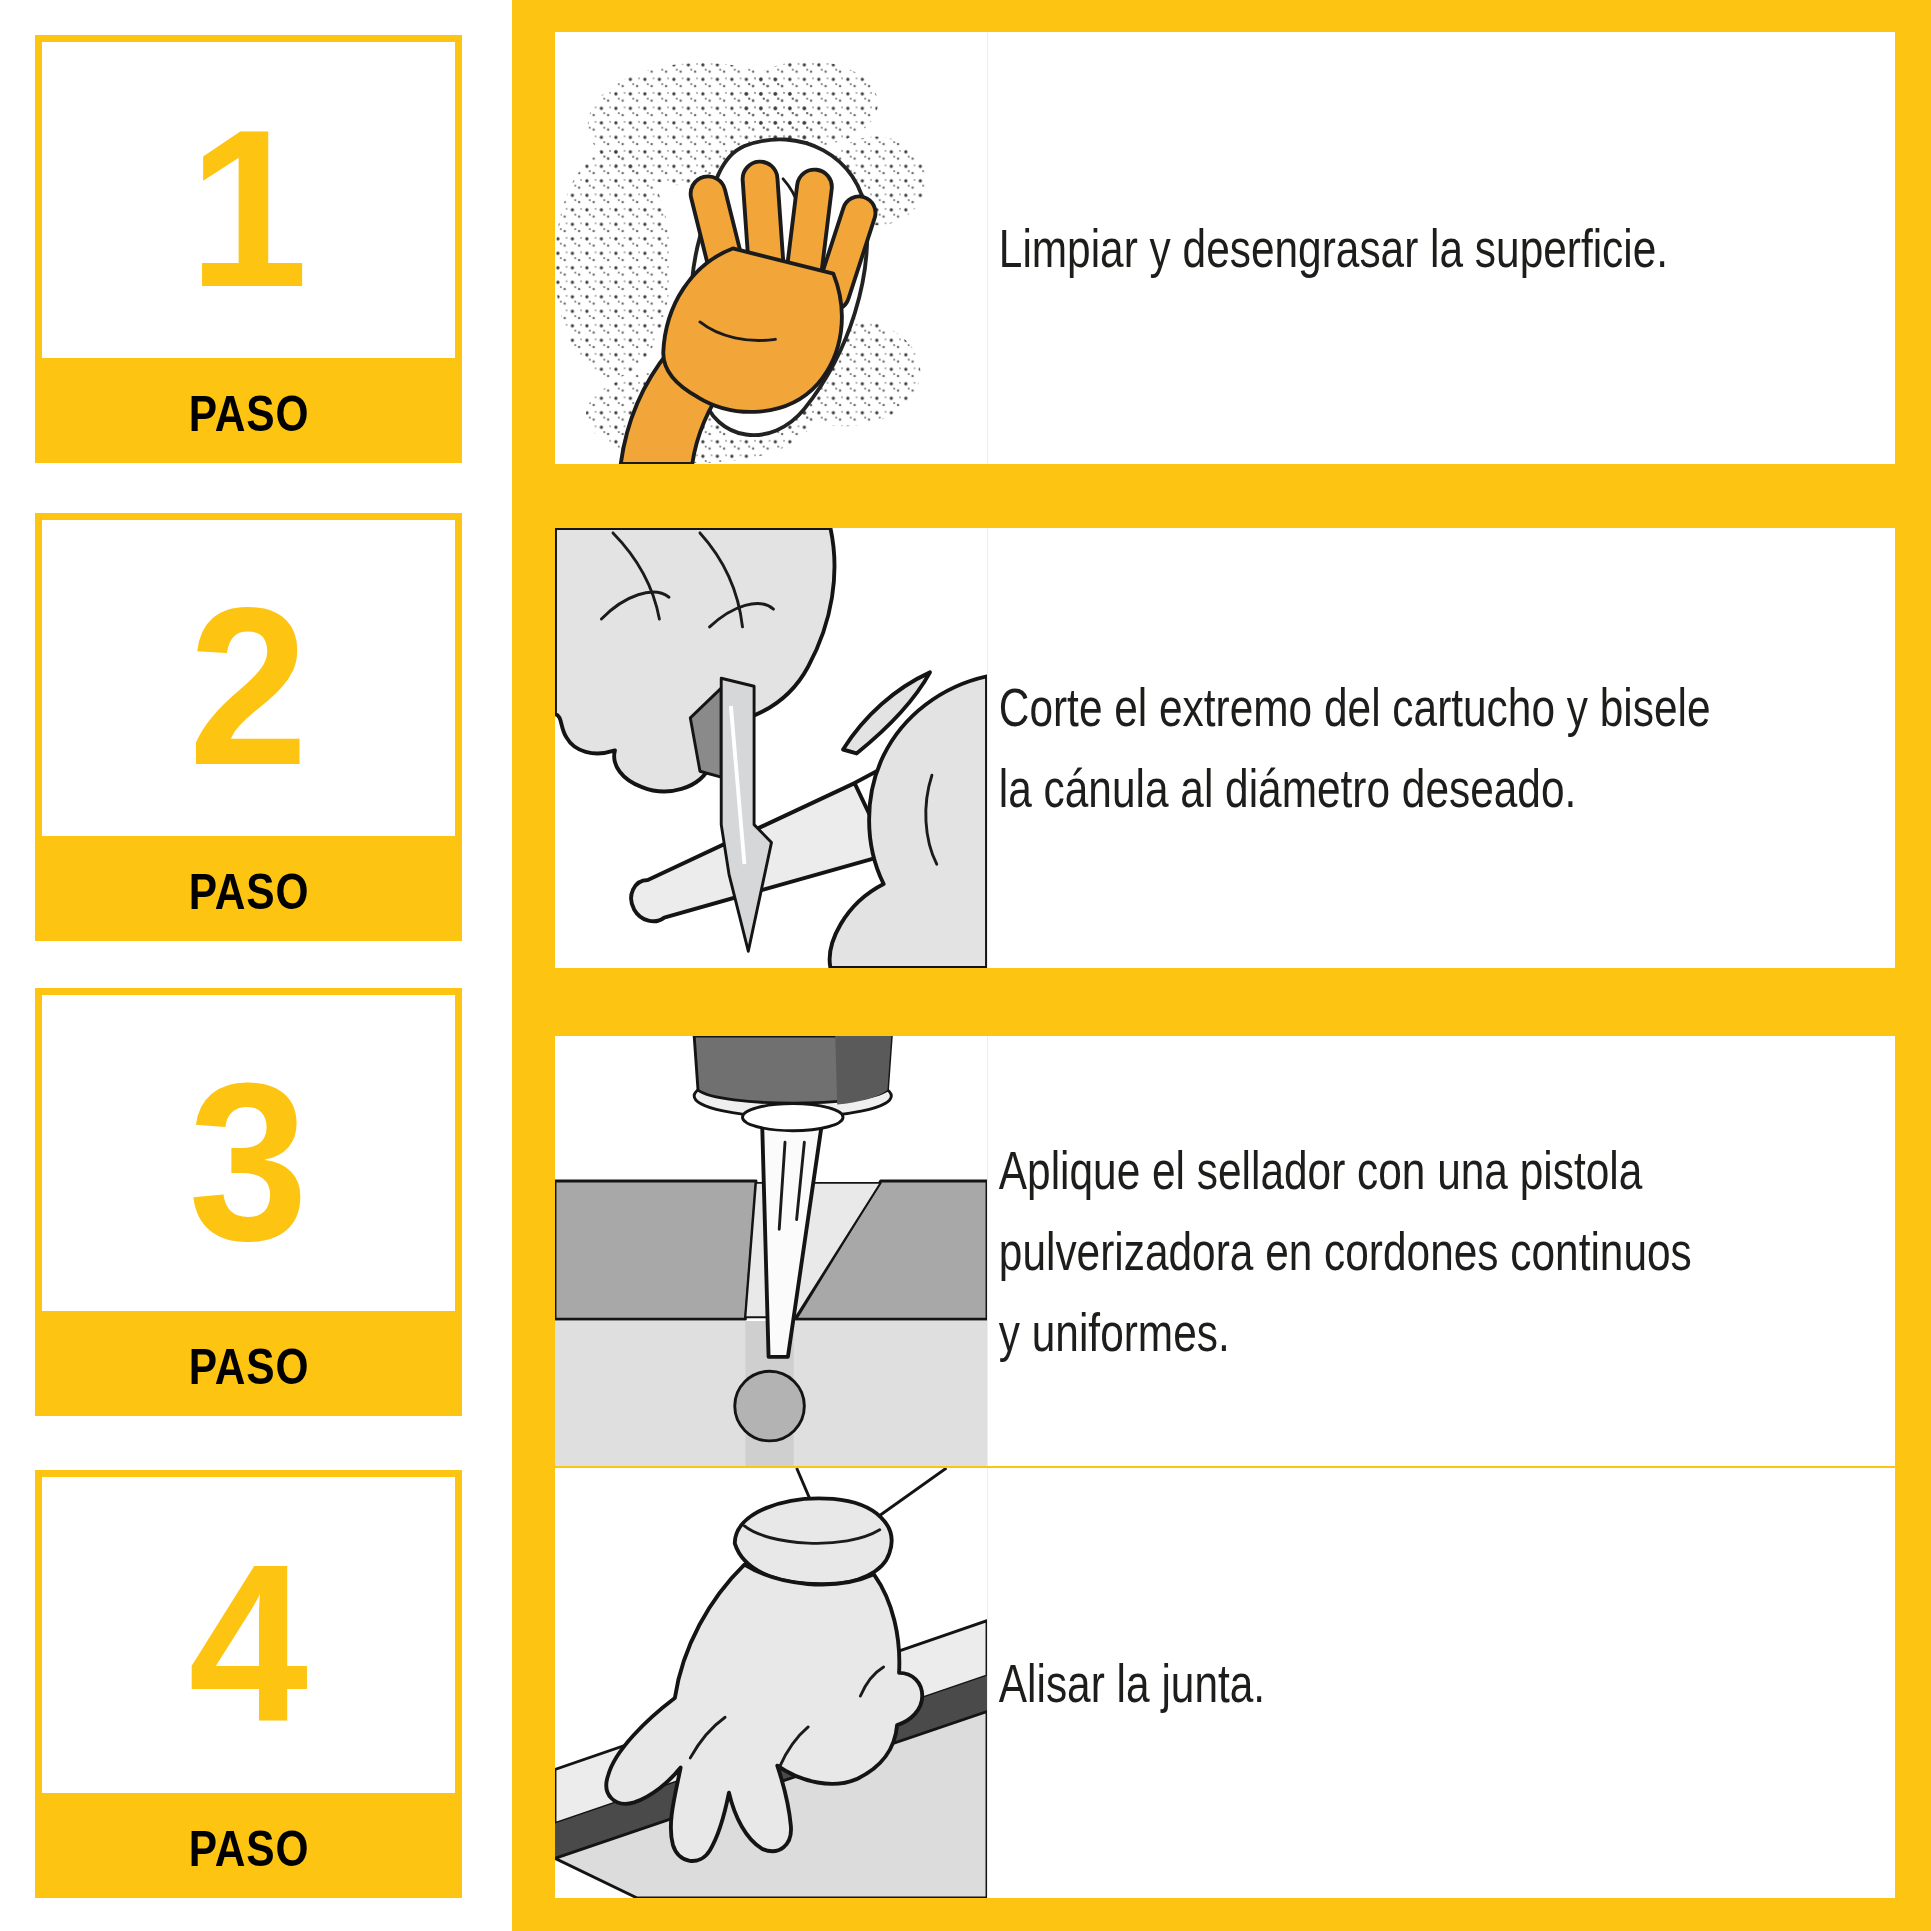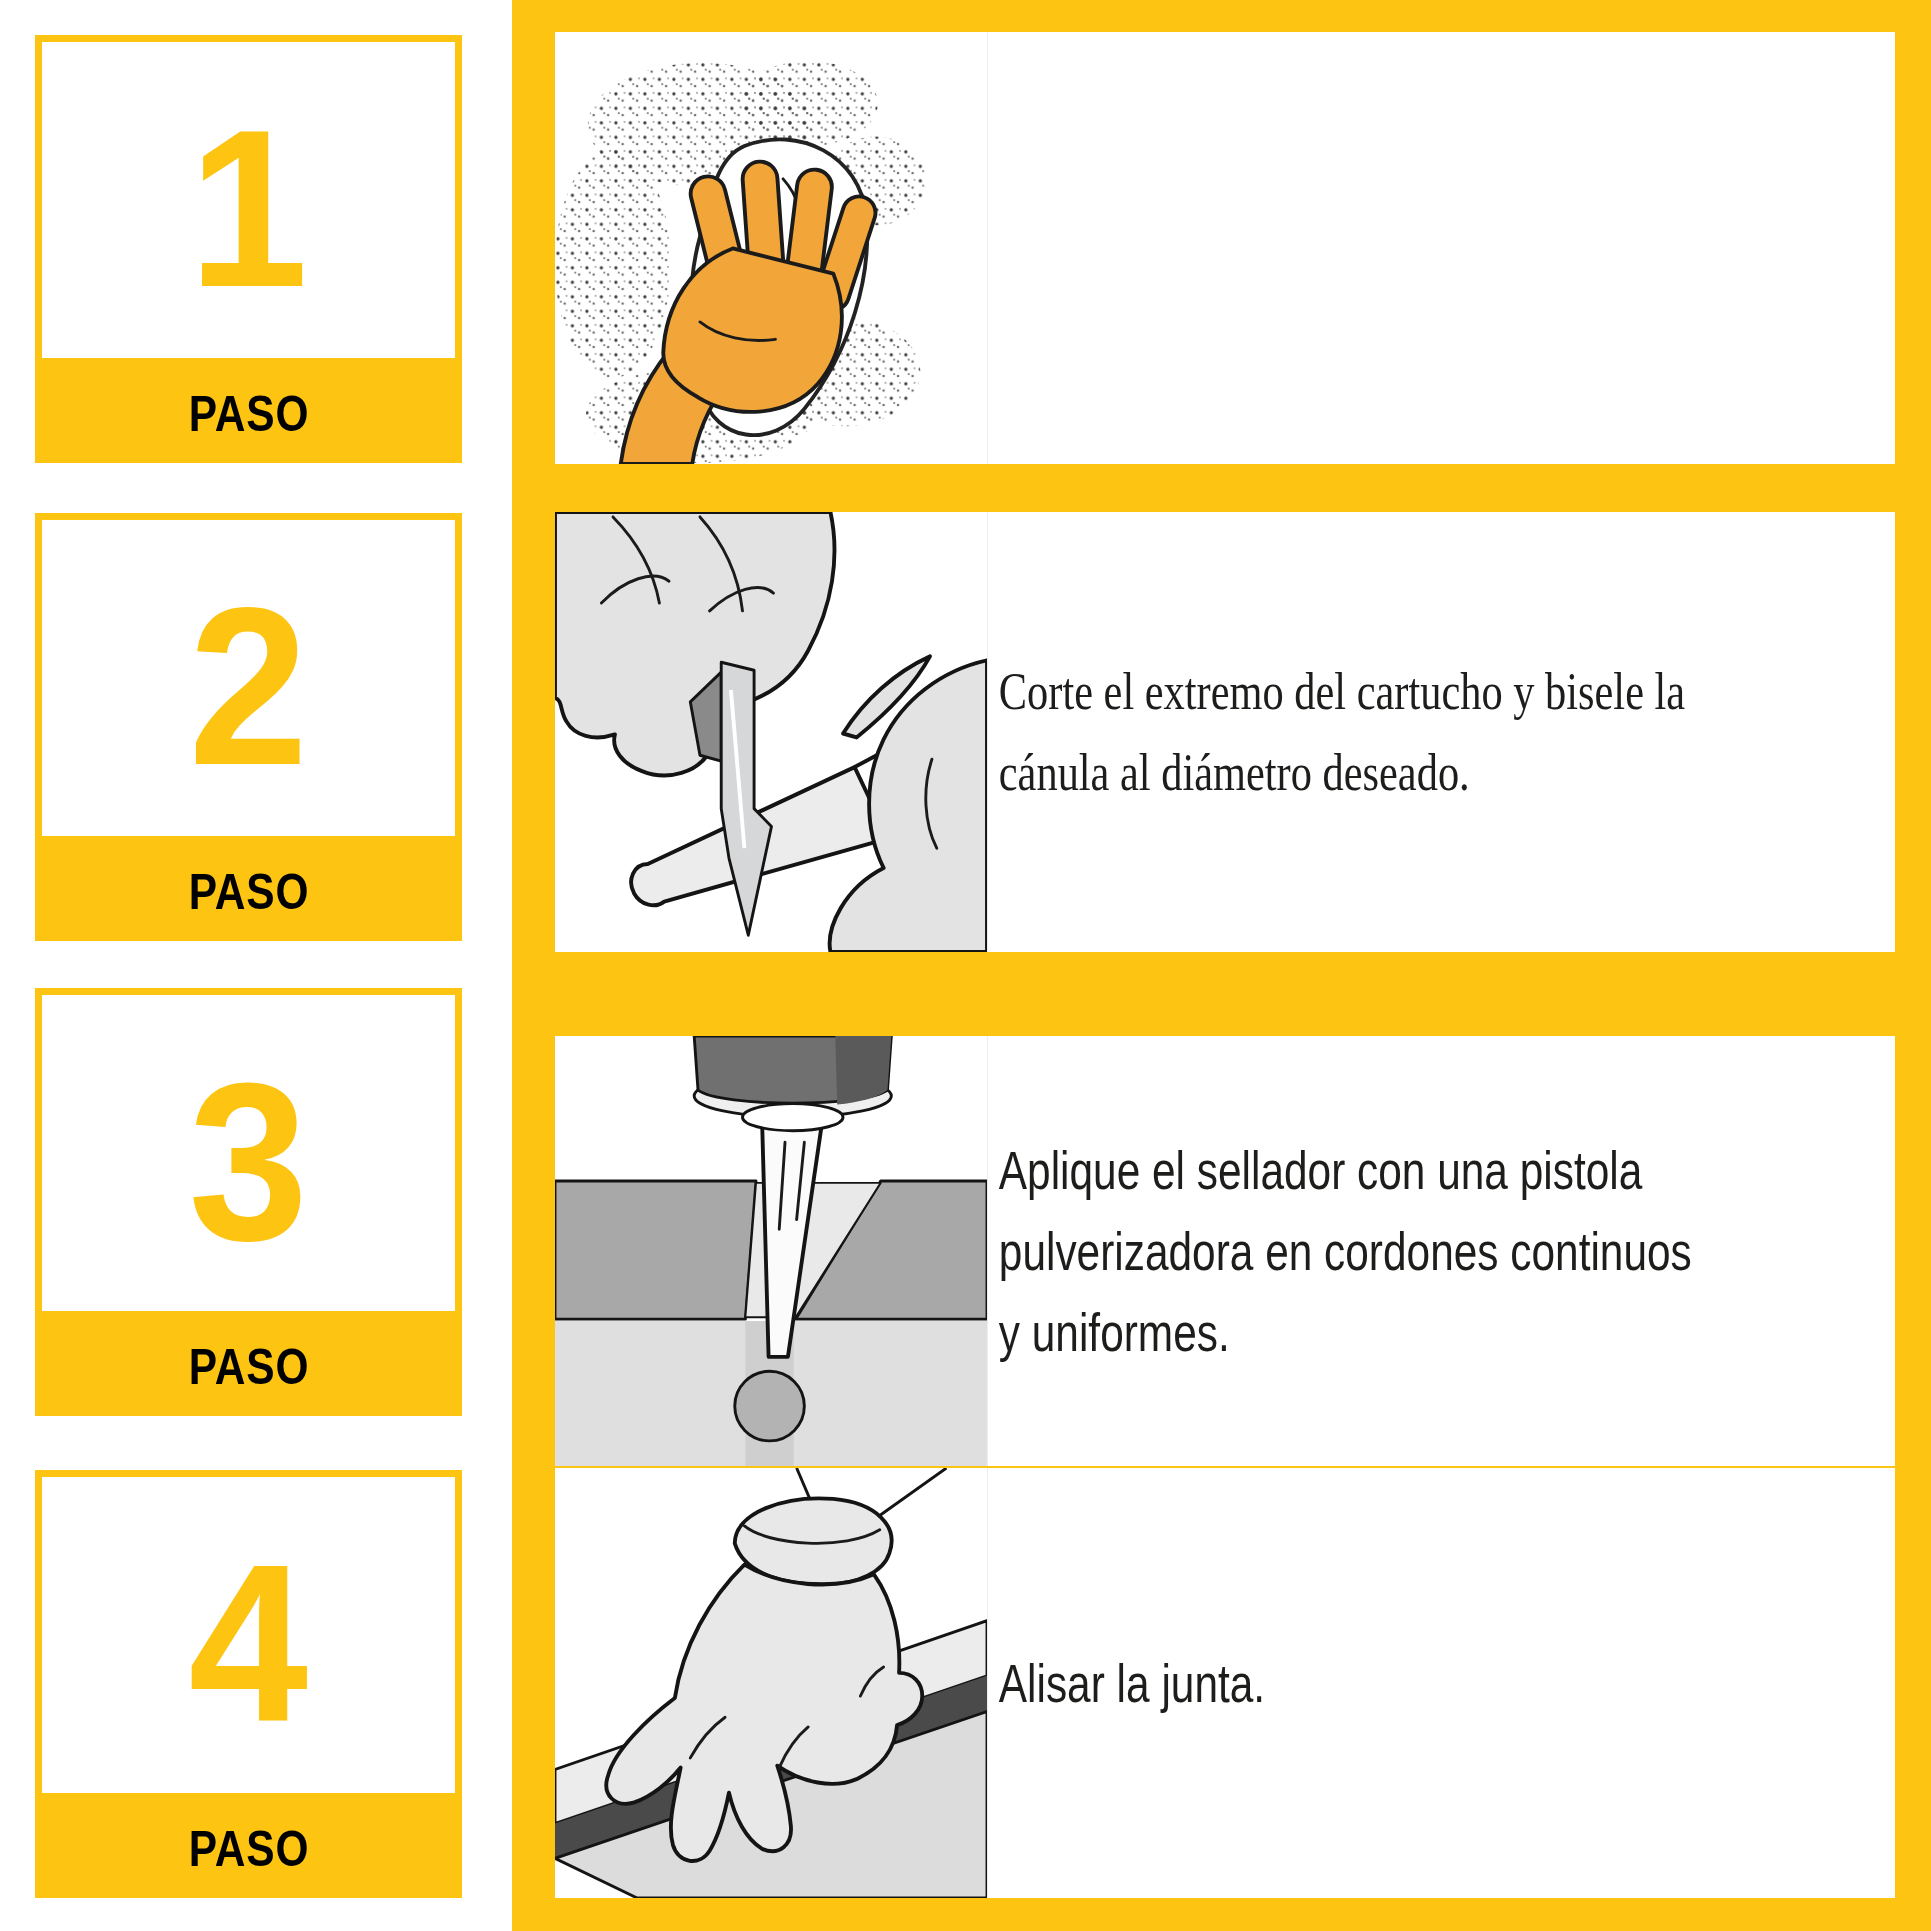--- a/index.html
+++ b/index.html
@@ -21,21 +21,21 @@
   .paso-bar{
     height:98px;background:#FDC412;display:flex;align-items:center;justify-content:center;
   }
   .paso-bar span{
     font-size:50px;font-weight:bold;color:#000000;letter-spacing:1px;
     display:inline-block;transform:scaleX(0.85);
   }
   
   .right-panel{position:absolute;left:512px;top:0;width:1419px;height:1931px;background:#FDC412;}
   .row{position:absolute;left:43px;width:1340px;background:#ffffff;display:flex;}
-  .row-1{top:32px;height:432px;} .row-2{top:512px;height:440px;font-family:Liberation Serif, serif;}
+  .row-1{top:32px;height:432px;} .row-2{top:528px;height:440px;}
   .row-3{top:1036px;height:430px;} .row-4{top:1468px;height:430px;}
   .illus{flex:0 0 432px;width:432px;border-right:1.9px solid #EDEDED;position:relative;overflow:hidden;}
   .illus svg{display:block;width:100%;height:100%;}
   .txt{flex:1;display:flex;align-items:center;overflow:hidden;}
   .txt .inner{
     display:inline-block;width:1120px;transform:scaleX(0.8);transform-origin:0 50%;
     font-size:53px;line-height:81px;color:#1D1D1B;padding-left:13.5px;
   }
   .stroke{fill:none;stroke:#1b1b1b;stroke-width:3;stroke-linecap:round;}
 </style>
@@ -106,20 +106,23 @@
             <path d="M68,447 C74,402 92,362 118,330 L178,362 C156,392 146,420 142,447 Z"></path>
             <rect x="152" y="148" width="36" height="132" rx="18" transform="rotate(-14 170 214)"></rect>
             <rect x="198" y="134" width="36" height="146" rx="18" transform="rotate(-4 216 207)"></rect>
             <rect x="244" y="142" width="36" height="142" rx="18" transform="rotate(7 262 213)"></rect>
             <rect x="284" y="168" width="34" height="122" rx="17" transform="rotate(18 301 229)"></rect>
             <path d="M112,332 C114,282 142,240 184,224 L288,250 C304,290 298,334 272,364 C240,400 184,400 148,378 C126,366 112,352 112,332 Z"></path>
           </g>
           <path class="stroke" d="M150,300 C170,316 200,322 228,318"></path>
         </svg>
       </div>
+      <div class="txt">
+        <span class="inner">Limpiar y desengrasar la superficie.</span>
+      </div>
     </div>
 
     <div class="row row-2">
       <div class="illus">
         <svg viewBox="0 0 447 445" preserveAspectRatio="none">
 
           <path d="M96,356 C82,356 74,372 82,386 C89,398 104,401 113,394 L345,330 L310,258 Z" fill="#ECECEC" stroke="#141414" stroke-width="4" stroke-linejoin="round"></path>
           <line x1="310" y1="258" x2="436" y2="192" stroke="#141414" stroke-width="4"></line>
 
           <path d="M0,0 L285,0 C295,45 287,95 262,140 C250,162 230,180 205,190 C180,198 165,215 162,238 C150,265 115,272 90,262 C70,255 58,240 62,225 C40,232 20,226 12,212 C5,202 8,190 0,188 Z" fill="#E3E3E3" stroke="#141414" stroke-width="4" stroke-linejoin="round"></path>

